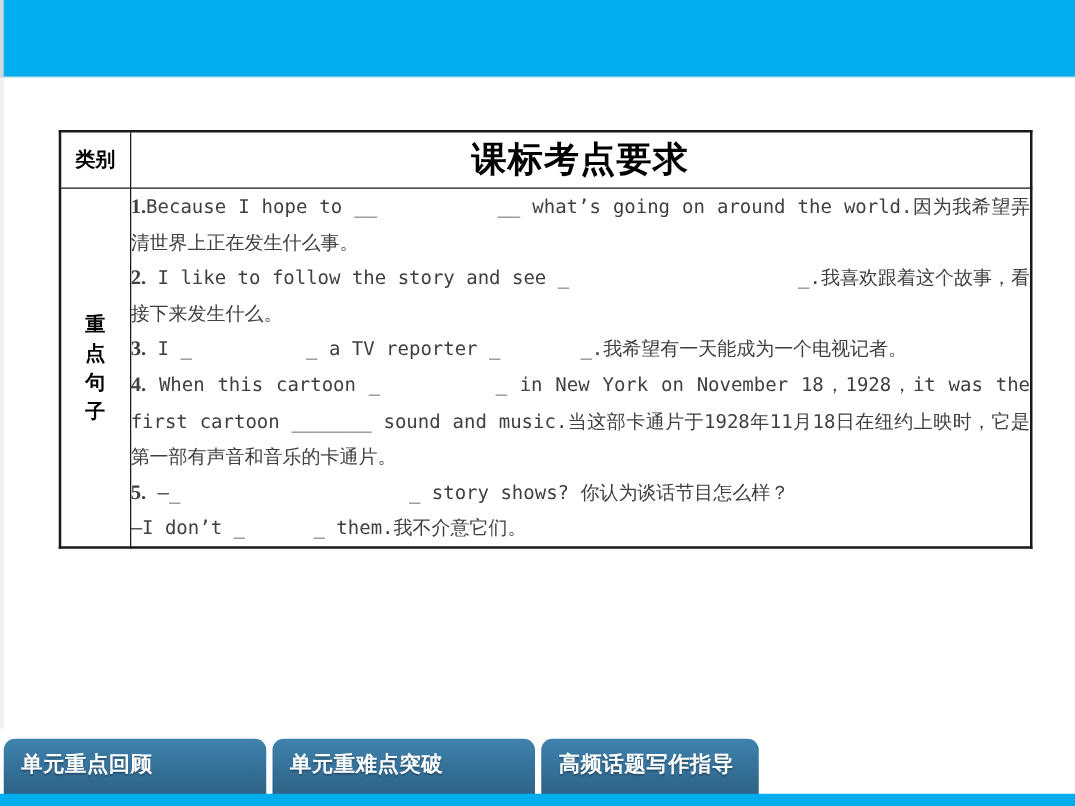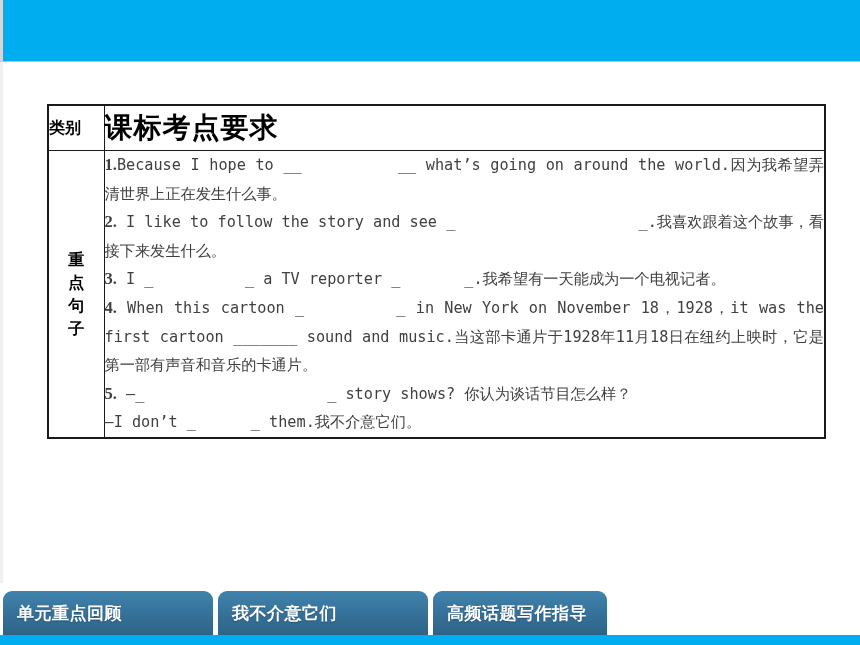--- a/index.html
+++ b/index.html
@@ -56,21 +56,21 @@
     border: 1px solid #1a1a1a;
     vertical-align: middle;
     padding: 0;
   }
 
   .col-cat { width: 56px; }
   .col-req { width: auto; }
 
   
   .hdr-cell {
-    text-align: left;
+    text-align: center;
     font-family: "DejaVu Sans", "Liberation Sans", sans-serif;
     font-weight: bold;
     color: #000;
     height: 44px;
   }
   .hdr-cat {
     font-size: 16px;
     letter-spacing: 0px;
   }
   .hdr-req {
@@ -138,21 +138,21 @@
     height: 46px;
     font-size: 0;
   }
   .tab {
     position: absolute;
     top: 0;
     height: 46px;
     background: linear-gradient(180deg, #3f83ad 0%, #356f97 55%, #2e6285 100%);
     border-radius: 9px 9px 2px 2px;
     color: #ffffff;
-    font-family: Liberation Serif, serif;
+    font-family: Liberation Mono, monospace;
     font-weight: bold;
     font-size: 17px;
     line-height: 46px;
     padding-left: 14px;
     box-sizing: border-box;
     white-space: nowrap;
     letter-spacing: 0.5px;
     text-shadow: 0 1px 1px rgba(0,0,0,0.25);
     overflow: hidden;
   }
@@ -193,17 +193,17 @@
         <div class="q-line"><span class="q-num">5.</span><span> —_                    _ story shows? 你认为谈话节目怎么样？
 —I don’t _      _ them.我不介意它们。</span></div>
       </td>
     </tr>
   </tbody>
 </table>
 
 <div class="tabbar">
   <div class="tabs">
     <div class="tab tab-1">单元重点回顾</div>
-    <div class="tab tab-2">我不介意它们</div>
+    <div class="tab tab-2">单元重难点突破</div>
     <div class="tab tab-3">高频话题写作指导</div>
   </div>
   <div class="tabbar-strip"></div>
 </div>
 
 </body></html>

